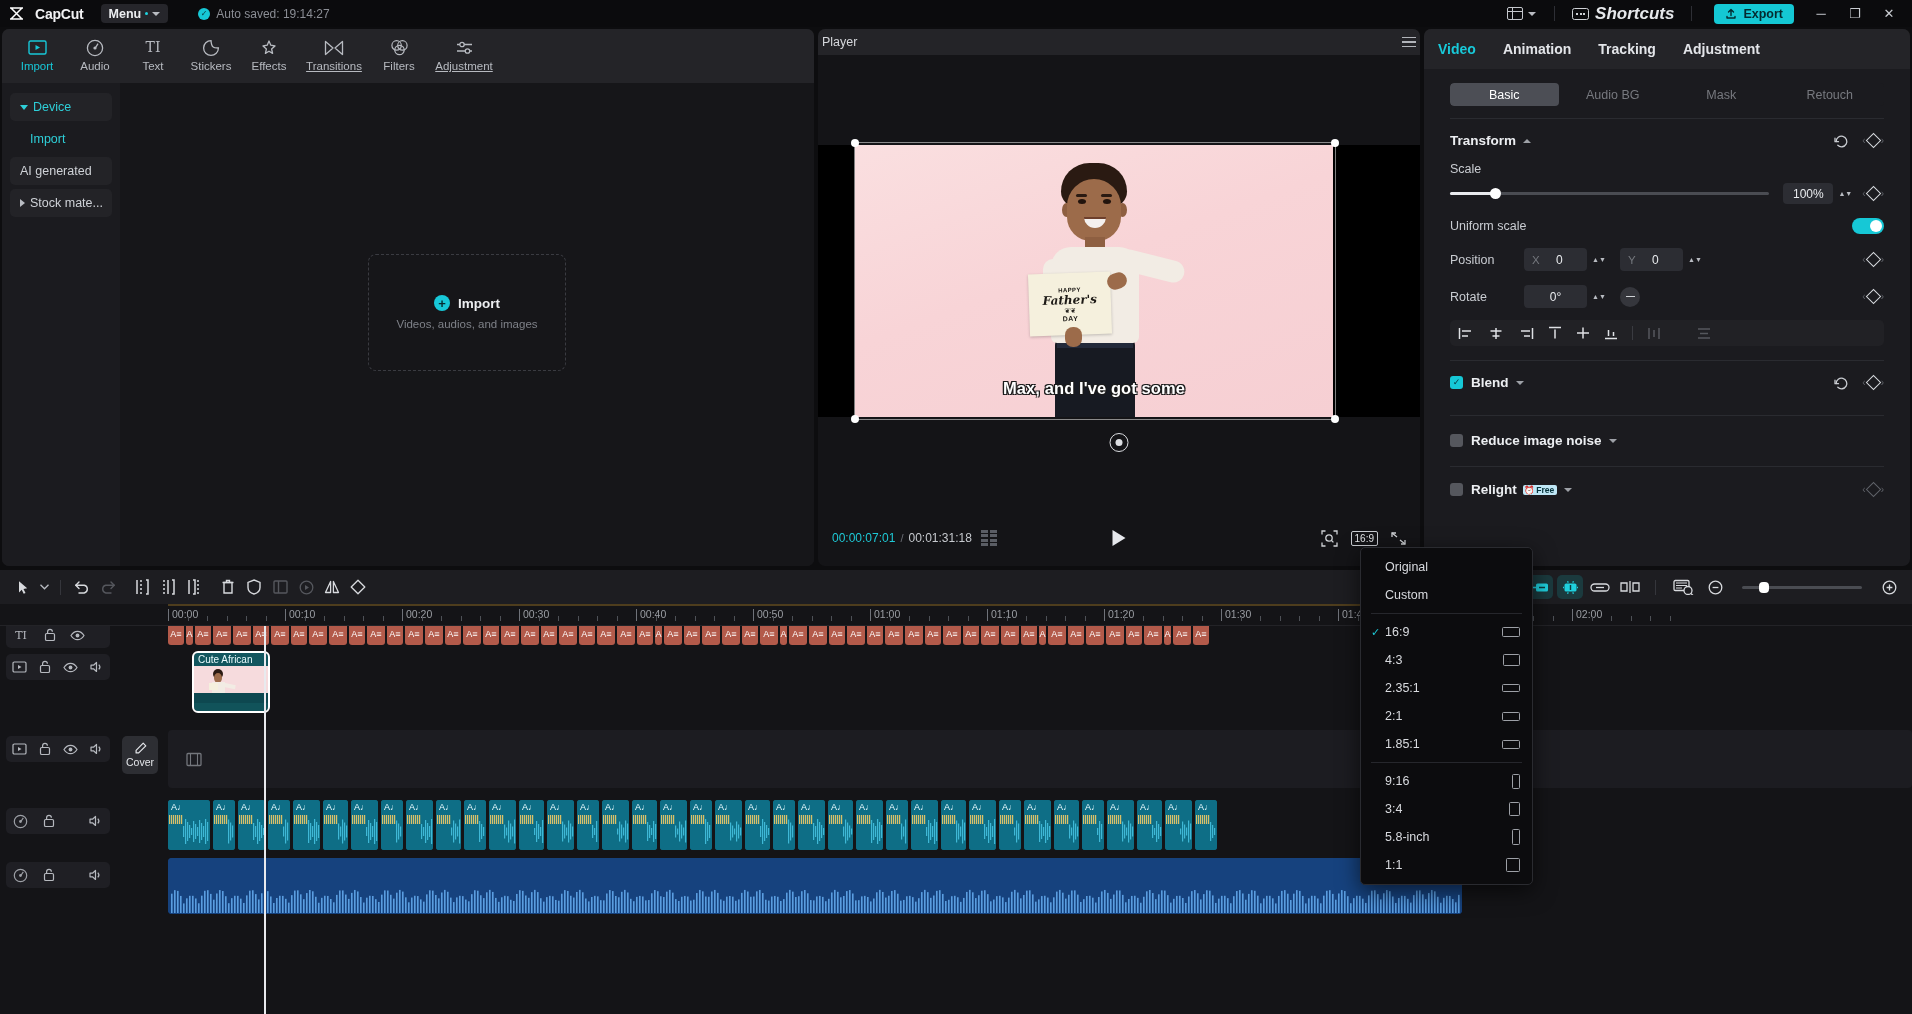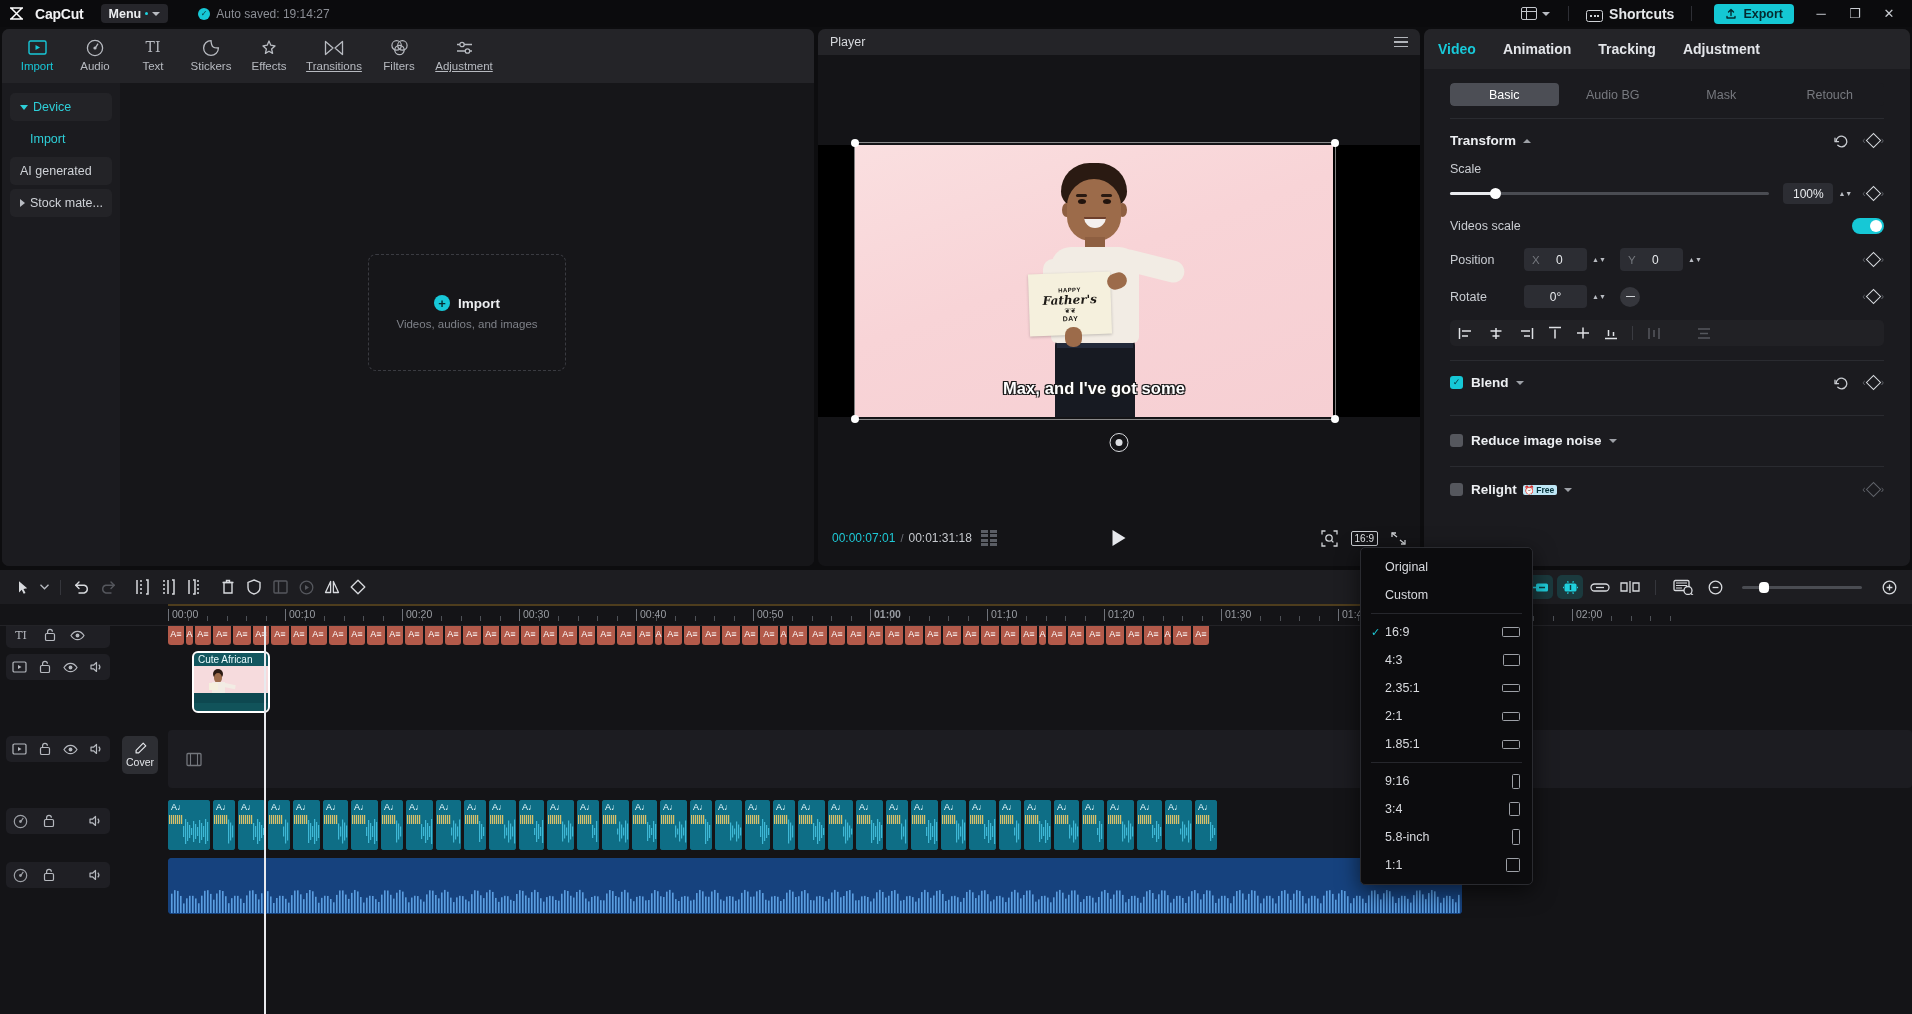--- a/index.html
+++ b/index.html
@@ -35,21 +35,21 @@
   .proj-title {
     position:absolute; left:0; right:0; text-align:center; top:4px;
     color:#f0f1f3; font-size:12.5px; font-weight:700; pointer-events:none;
   }
   .tb-right { margin-left:auto; display:flex; align-items:center; gap:0; padding-right:6px; }
   .layout-btn { display:flex; align-items:center; gap:5px; padding:2px 8px; }
   .layout-ic { width:16px;height:13px;border:1.4px solid #c4c7cc;border-radius:2px; position:relative; }
   .layout-ic:before{content:"";position:absolute;left:4px;top:-1.4px;bottom:-1.4px;width:1.4px;background:#c4c7cc;}
   .layout-ic:after{content:"";position:absolute;left:-1.4px;right:-1.4px;top:3px;height:1.4px;background:#c4c7cc;}
   .vsep { width:1px; height:15px; background:#2e2f35; margin:0 10px; }
-  .shortcut-btn { display:flex; align-items:flex-end; gap:6px; padding:3px 7px; border-radius:4px; color:#e6e8eb; font-size:14px; font-weight:600; }
+  .shortcut-btn { display:flex; align-items:center; gap:6px; padding:3px 7px; border-radius:4px; color:#e6e8eb; font-size:17px; font-weight:600;font-style:italic; }
   .kbd-ic { width:17px;height:12px;border:1.4px solid #cfd2d6;border-radius:2.5px; display:flex; align-items:center; justify-content:center; gap:1.5px;}
   .kbd-ic i { width:2px;height:2px;background:#cfd2d6;display:block; }
   .export-btn {
     display:flex; align-items:center; gap:6px; background:#14c8d4; color:#042b30;
     font-size:12.5px; font-weight:700; border-radius:4px; padding:3px 11px; margin-left:12px;
   }
   .win-ctrls { display:flex; align-items:center; margin-left:10px; }
   .win-ctrls span { width:34px; height:27px; display:flex; align-items:center; justify-content:center; color:#c9ccd1; font-size:13px; }
 
   
@@ -81,21 +81,21 @@
   .dz-row { display:flex; align-items:center; gap:8px; }
   .dz-plus { width:16px;height:16px;border-radius:50%;background:#17c8d8;color:#062b30;display:flex;align-items:center;justify-content:center;font-size:13px;font-weight:700;line-height:1;}
   .dz-title { font-size:13.5px; color:#eceef1; font-weight:600;}
   .dz-sub { font-size:11.5px; color:#7e8188; }
 
   
   .player {
     position:absolute; left:818px; top:29px; width:602px; height:537px;
     background:#141417; border-radius:7px; overflow:hidden;
   }
-  .pl-head { height:26px; background:#242428; display:flex; align-items:center; padding:0 12px;gap:24px; }
+  .pl-head { height:26px; background:#242428; display:flex; align-items:center; padding:0 4px;gap:24px; }
   .pl-head-title { font-size:12.5px; color:#d6d8dc; }
   .pl-burger { margin-left:auto; display:flex; flex-direction:column; gap:3px; }
   .pl-burger i { width:14px;height:1.6px;background:#b1b4ba;display:block; }
   .pl-stage { position:relative; height:455px; background:#141417; }
   .video-frame {
     position:absolute; left:0; top:90px; width:602px; height:272px; background:#000;
   }
   .video-inner {
     position:absolute; left:37px; top:0; width:478px; height:272px;
     background:linear-gradient(160deg,#fadfe0 0%,#f8d4d7 45%,#f6cfd3 100%);
@@ -540,21 +540,21 @@
         <span class="numbox">100%</span>
         <span class="stepper">▲▼</span>
         <span class="kf-grp" style="margin-left:10px">
           <span>‹</span>
           <span class="kf-diamond"></span>
           <span>›</span>
         </span>
       </div>
 
       <div class="row">
-        <span class="row-label" style="width:auto">Videos scale</span>
+        <span class="row-label" style="width:auto">Uniform scale</span>
         <span class="toggle">
             <i></i>
           </span>
       </div>
 
       <div class="row">
         <span class="row-label">Position</span>
         <span class="xybox">
           <span class="ax">X</span>
           <span class="vl">0</span>
@@ -860,21 +860,21 @@
         <span class="tick" style="left: 714px;"></span>
         <span class="tick" style="left: 733.5px;"></span>
         <span class="tickmaj" style="left: 753px;"></span>
         <span class="lbl" style="left: 757px;">00:50</span>
         <span class="tick" style="left: 772.5px;"></span>
         <span class="tick" style="left: 792px;"></span>
         <span class="tick" style="left: 811.5px;"></span>
         <span class="tick" style="left: 831px;"></span>
         <span class="tick" style="left: 850.5px;"></span>
         <span class="tickmaj" style="left: 870px;"></span>
-        <span class="lbl" style="left: 874px; font-weight: bold;">01:00</span>
+        <span class="lbl" style="left: 874px;">01:00</span>
         <span class="tick" style="left: 889.5px;"></span>
         <span class="tick" style="left: 909px;"></span>
         <span class="tick" style="left: 928.5px;"></span>
         <span class="tick" style="left: 948px;"></span>
         <span class="tick" style="left: 967.5px;"></span>
         <span class="tickmaj" style="left: 987px;"></span>
         <span class="lbl" style="left: 991px;">01:10</span>
         <span class="tick" style="left: 1006.5px;"></span>
         <span class="tick" style="left: 1026px;"></span>
         <span class="tick" style="left: 1045.5px;"></span>

